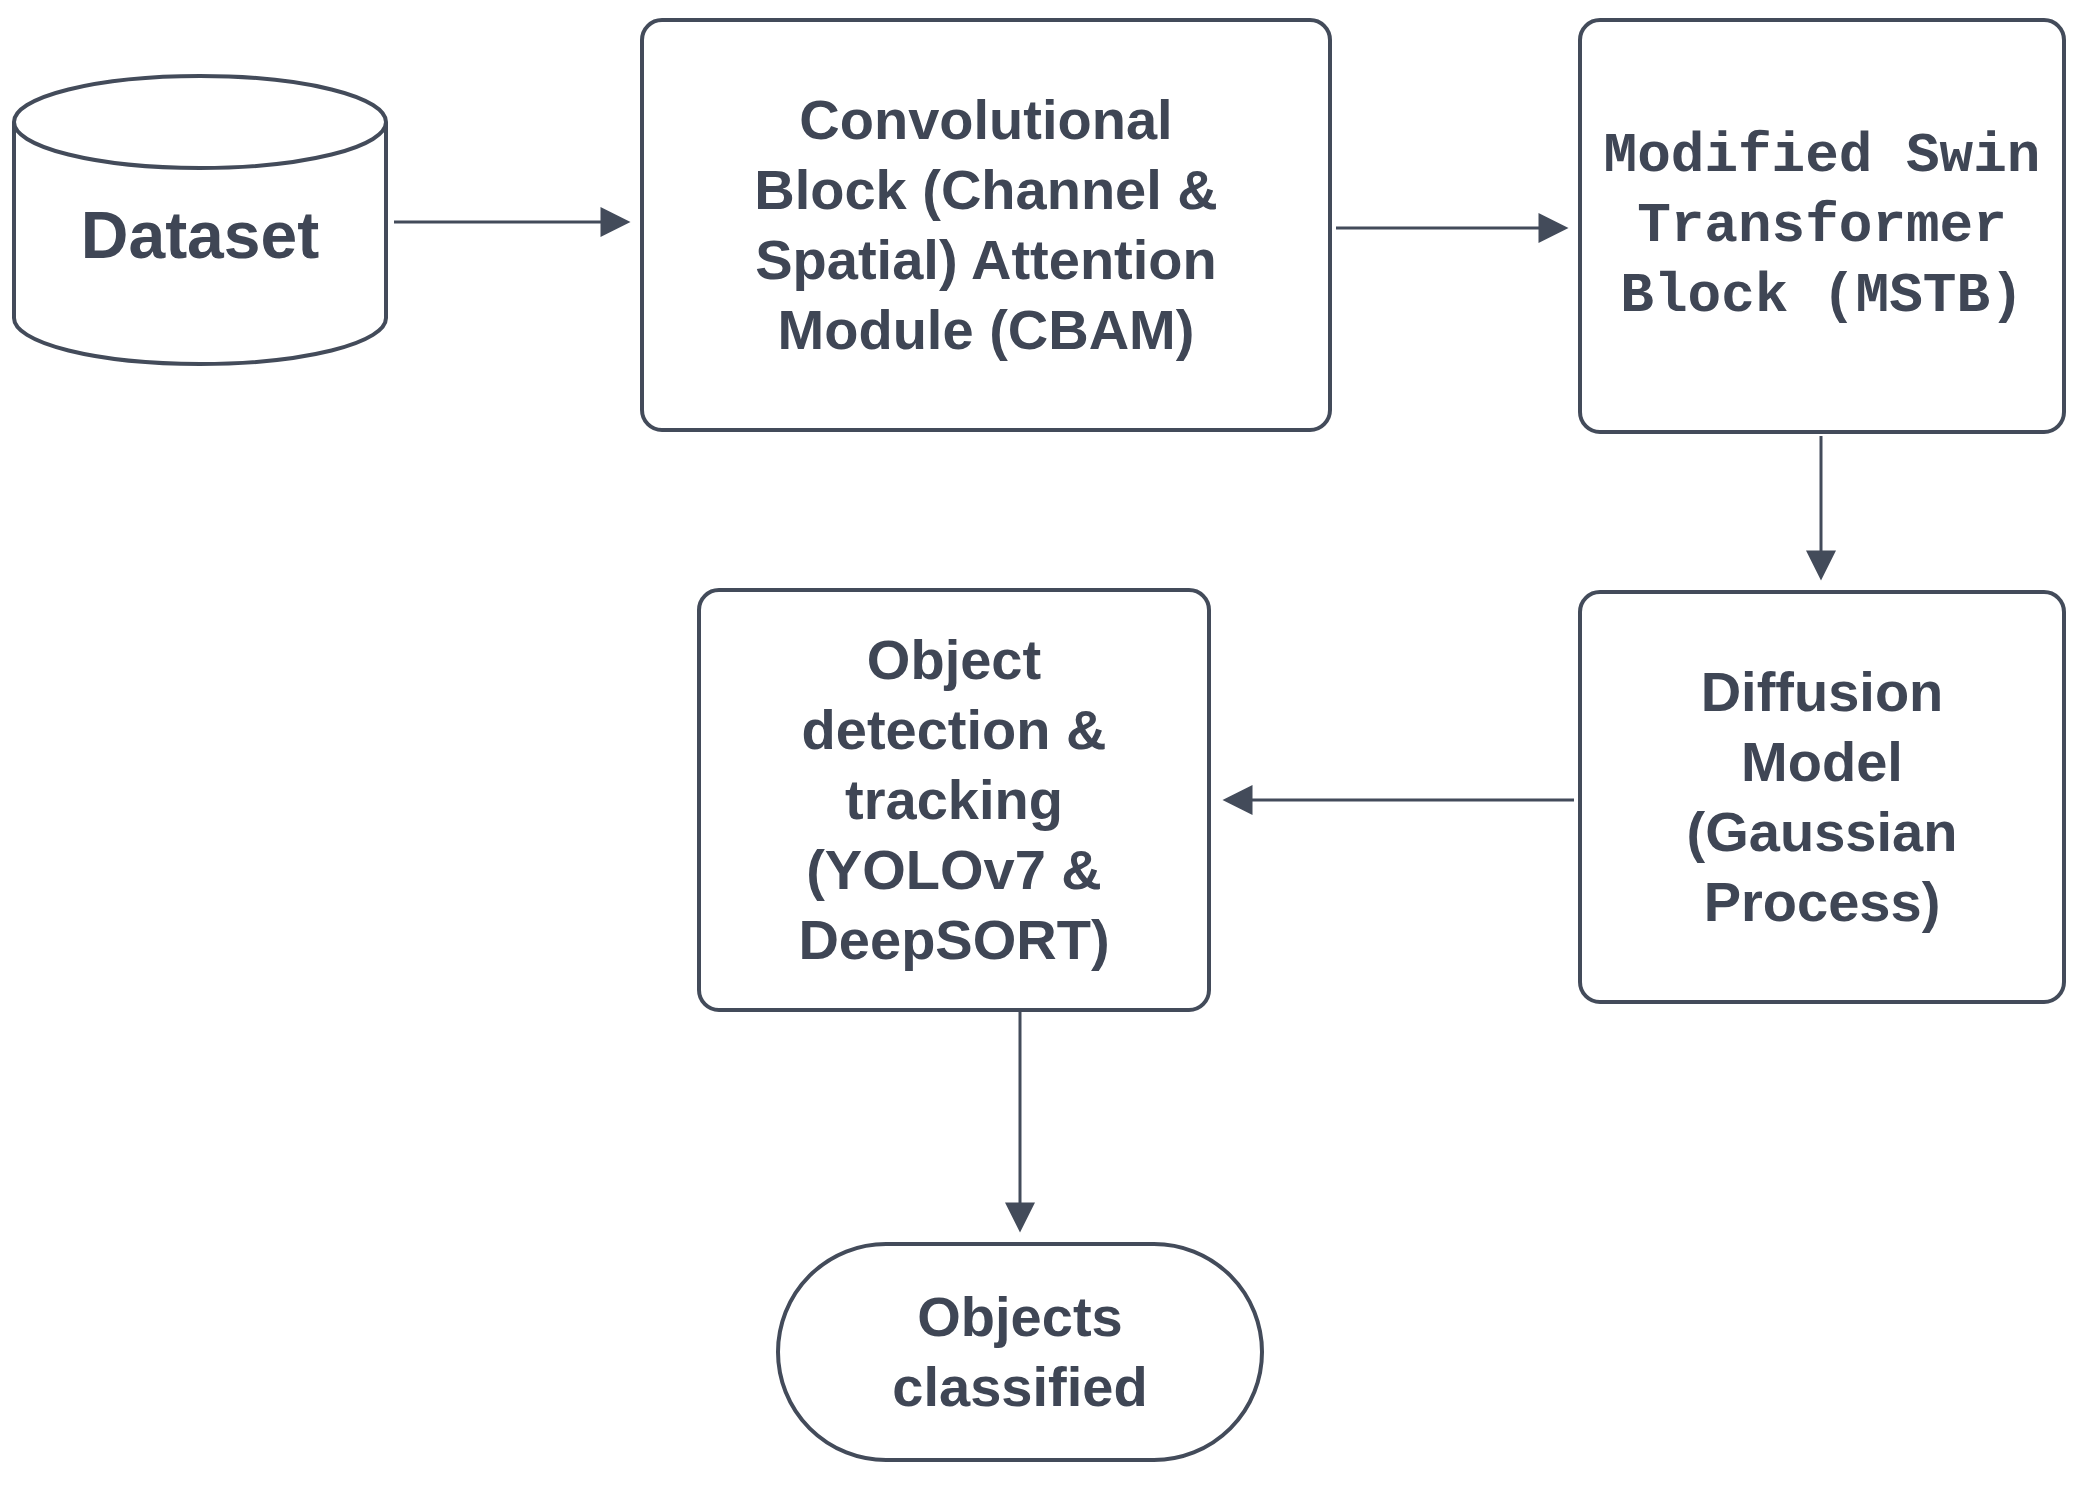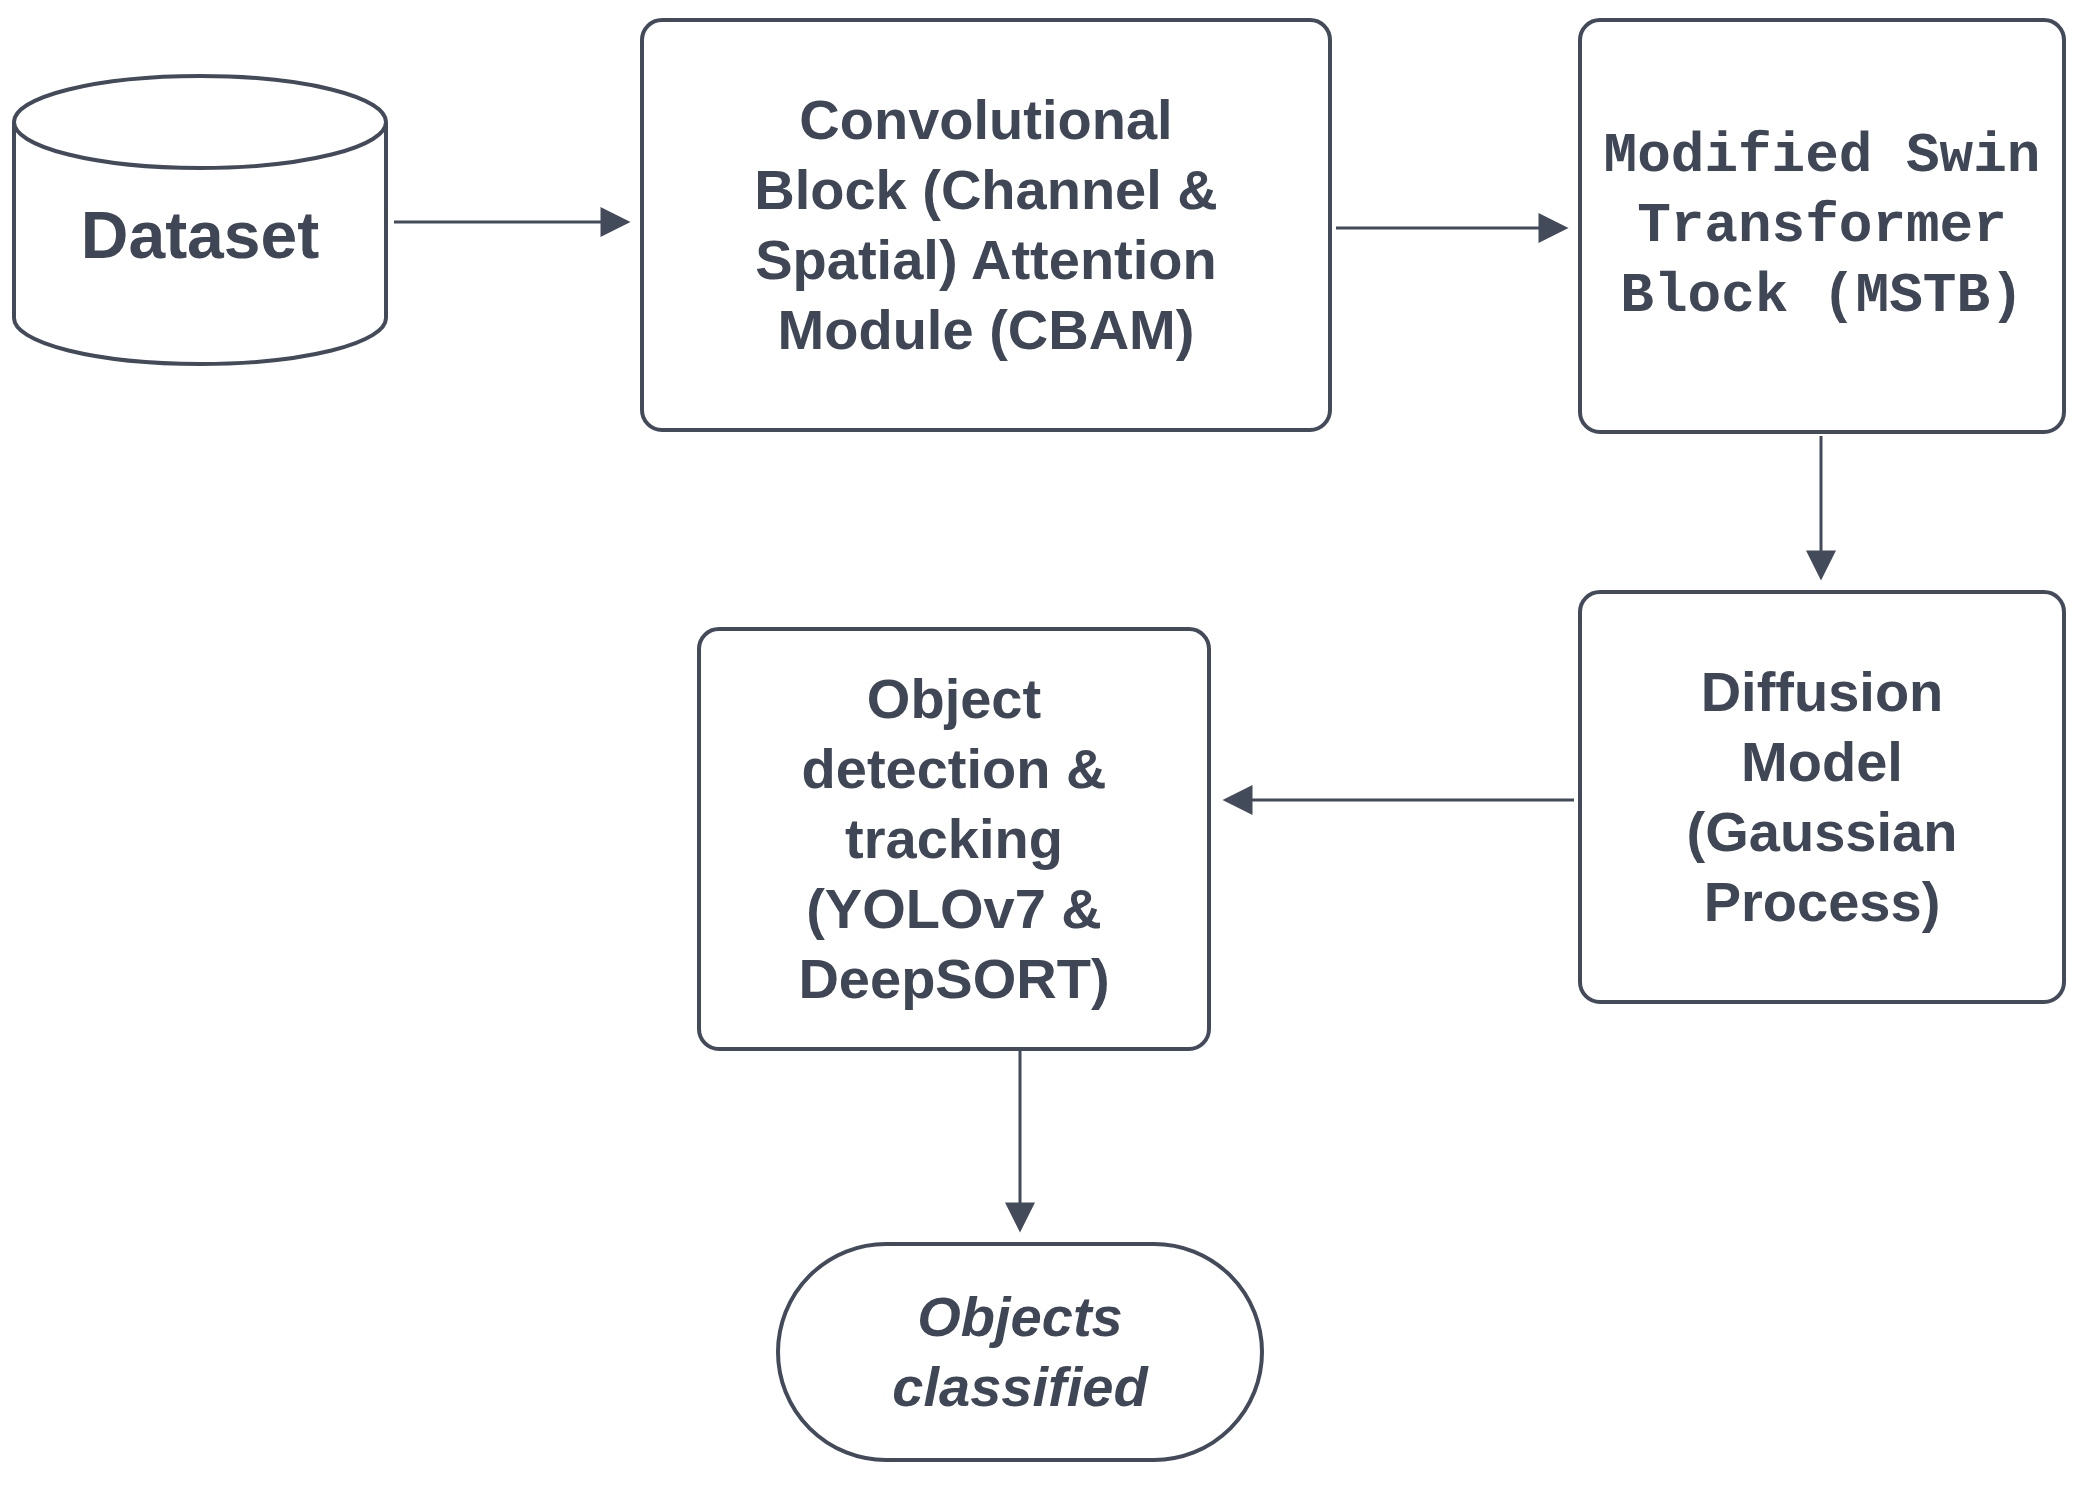--- a/index.html
+++ b/index.html
@@ -102,26 +102,26 @@
 Block (MSTB)</span>
   </div>
 
   <div class="node" style="left:1578px; top:590px; width:488px; height:414px;">
     <span>Diffusion
 Model
 (Gaussian
 Process)</span>
   </div>
 
-  <div class="node" style="left:697px; top:588px; width:514px; height:424px;margin-top:39px;">
+  <div class="node" style="left:697px; top:588px; width:514px; height:424px;">
     <span>Object
 detection &amp;
 tracking
 (YOLOv7 &amp;
 DeepSORT)</span>
   </div>
 
-  <div class="node stadium" style="left:776px; top:1242px; width:488px; height:220px;font-style:italic;">
+  <div class="node stadium" style="left:776px; top:1242px; width:488px; height:220px;">
     <span>Objects
 classified</span>
   </div>
 
 </div>
 
 </body></html>

